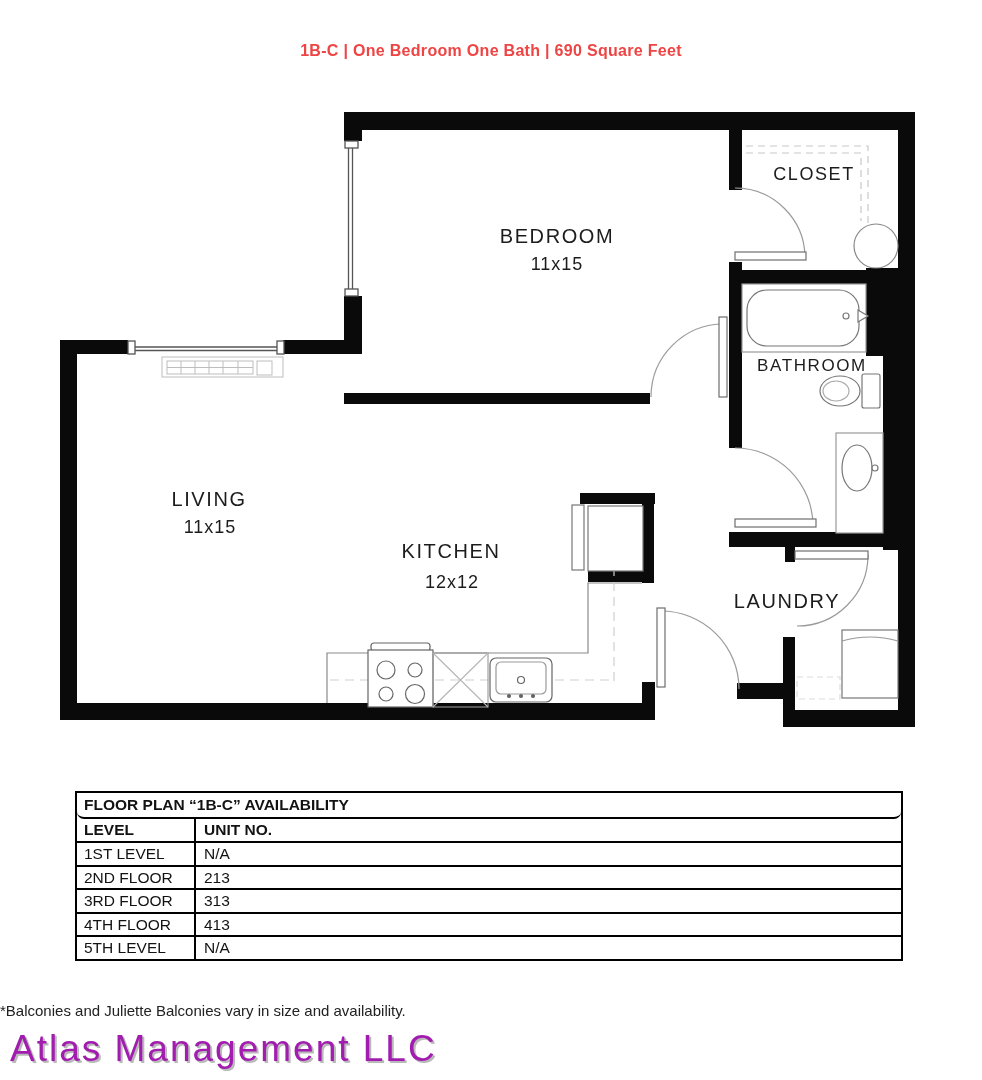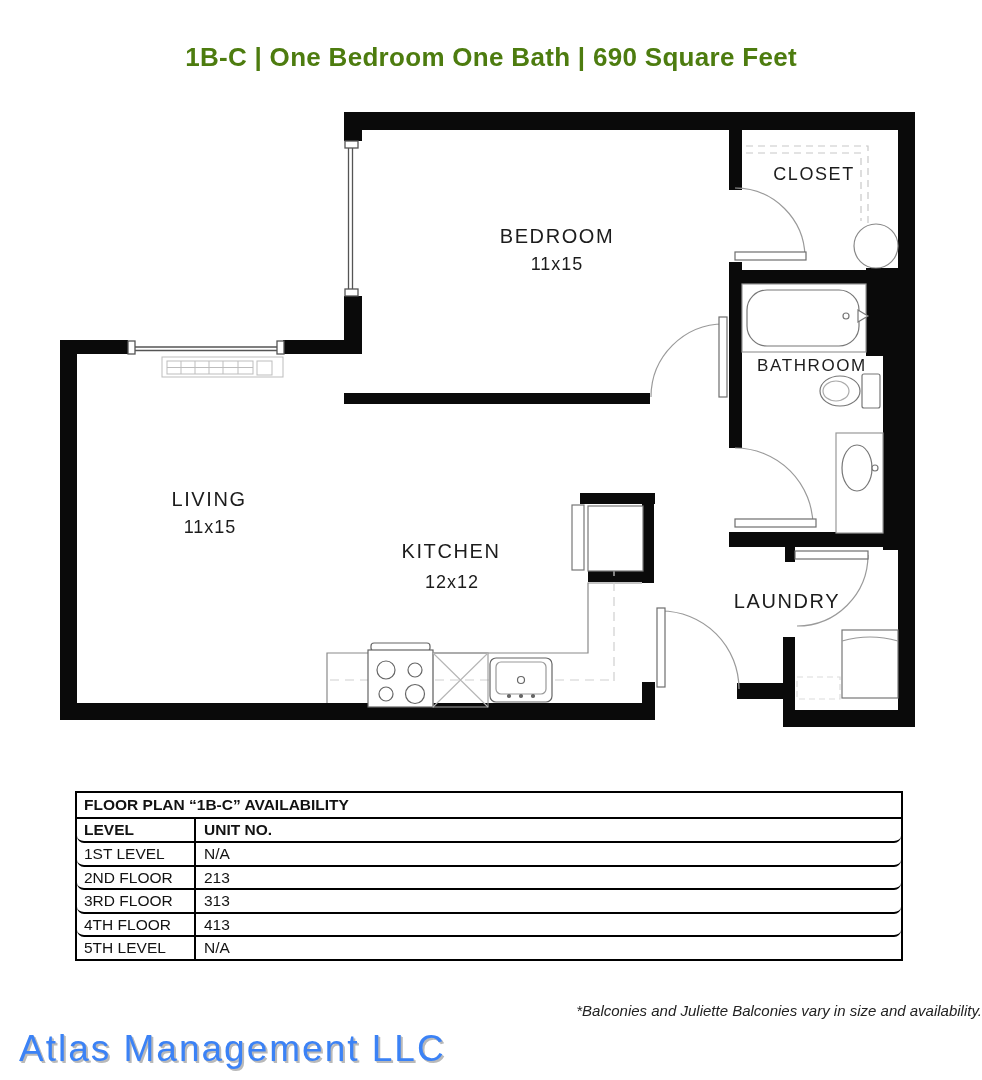--- a/index.html
+++ b/index.html
@@ -1,37 +1,37 @@
 <!DOCTYPE html>
 <html><head>
 <meta charset="utf-8">
 <style>
   html,body{margin:0;padding:0;background:#fff;}
   .canvas{position:relative;width:982px;height:1080px;background:#ffffff;overflow:hidden;
           font-family:"Liberation Sans", sans-serif;color:#111;}
   .plan-title{position:absolute;top:42px;left:0;width:100%;text-align:center;
-          font-size:26px;font-weight:bold;letter-spacing:.3px;color:#4d7c0f;}
+          font-size:16px;font-weight:bold;letter-spacing:.3px;color:#ef4444;}
   .plan-svg{position:absolute;top:0;left:0;}
   .room-name{font-size:20px;letter-spacing:1.6px;fill:#1c1c1c;text-anchor:middle;}
   .room-dims{font-size:18px;letter-spacing:1px;fill:#1c1c1c;text-anchor:middle;}
   .rn-sm{font-size:17px;}
   .rn-md{font-size:18px;}
   .avail{position:absolute;left:75px;top:791px;width:824px;border:2px solid #000;
           font-size:15.5px;color:#121212;}
   .t-title{height:24px;line-height:24px;padding-left:7px;font-weight:bold;
-          border-bottom:2px solid #000;}
-  .t-row{display:flex;height:21.5px;line-height:21.5px;border-bottom:2px solid #000;border-radius:7px;}
+          border-bottom:2px solid #000;border-radius:7px;}
+  .t-row{display:flex;height:21.5px;line-height:21.5px;border-bottom:2px solid #000;}
   .t-row:last-child{border-bottom:none;}
   .t-head{font-weight:bold;height:22px;line-height:22px;}
   .t-c1{width:110px;border-right:2px solid #000;padding-left:7px;flex:none;}
   .t-c2{flex:1;padding-left:8px;}
-  .footnote{position:absolute;top:1002px;left:0;width:100%;text-align:right;
-          font-style:italic;font-size:15px;color:#222;}
-  .watermark{position:absolute;top:1028px;left:19px;font-size:37px;letter-spacing:2px;
-          color:#3b82f6;text-shadow:2px 2px 0 #b9b9b9, 1px 1px 0 #cfcfcf;white-space:nowrap;}
+  .footnote{position:absolute;top:1002px;left:0;width:100%;text-align:left;
+          font-size:15px;color:#222;}
+  .watermark{position:absolute;top:1028px;left:10px;font-size:37px;letter-spacing:2px;
+          color:#a21caf;text-shadow:2px 2px 0 #b9b9b9, 1px 1px 0 #cfcfcf;white-space:nowrap;}
 </style>
 </head>
 <body>
 
 <div class="canvas">
 
   <div class="plan-title">1B-C  | One Bedroom One Bath |  690 Square Feet</div>
 
   <svg class="plan-svg" width="982" height="780" viewBox="0 0 982 780">
 

